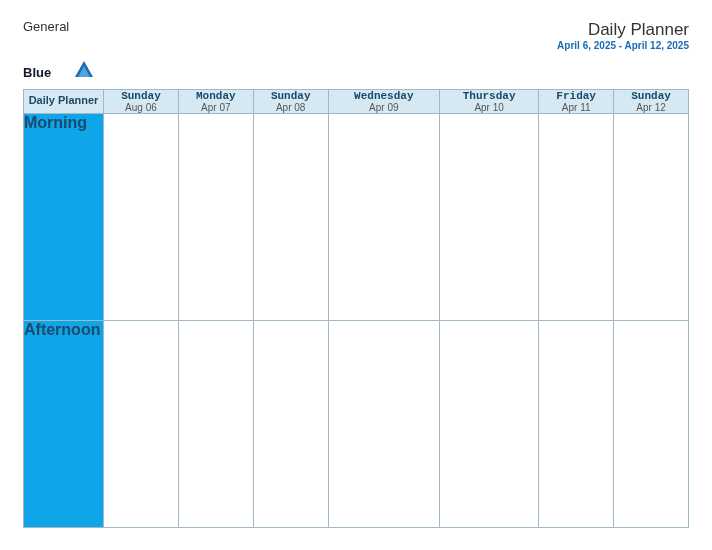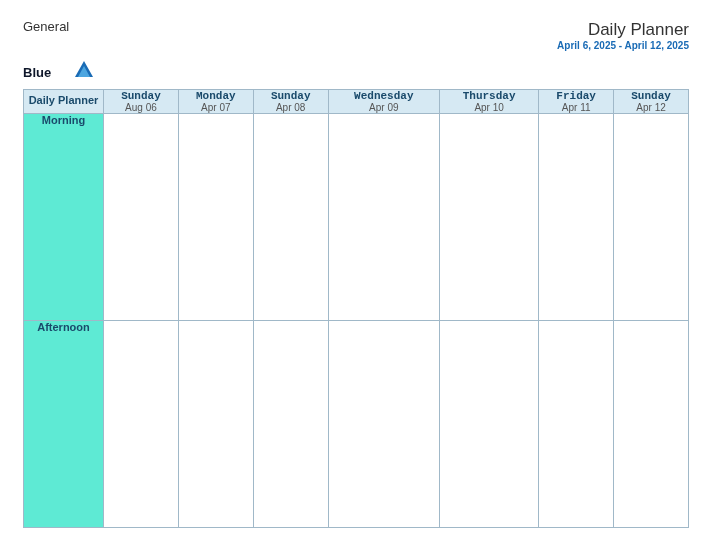--- a/index.html
+++ b/index.html
@@ -109,25 +109,25 @@
     }
 
     .header-cell .day-date {
       display: block;
       font-size: 10px;
       font-weight: normal;
       color: #555;
     }
 
     .label-cell {
-      background: #5eead4;
-      text-align: center;
+      background: #0ea5e9;
+      text-align: left;
       vertical-align: middle;
       width: 80px;
-      font-size: 11px;
+      font-size: 16px;
       font-weight: bold;
       color: #1a4a6b;
       padding: 8px 4px;
     }
 
     .label-cell-header {
       background: #d6e9f3;
       text-align: center;
       vertical-align: middle;
       width: 80px;

